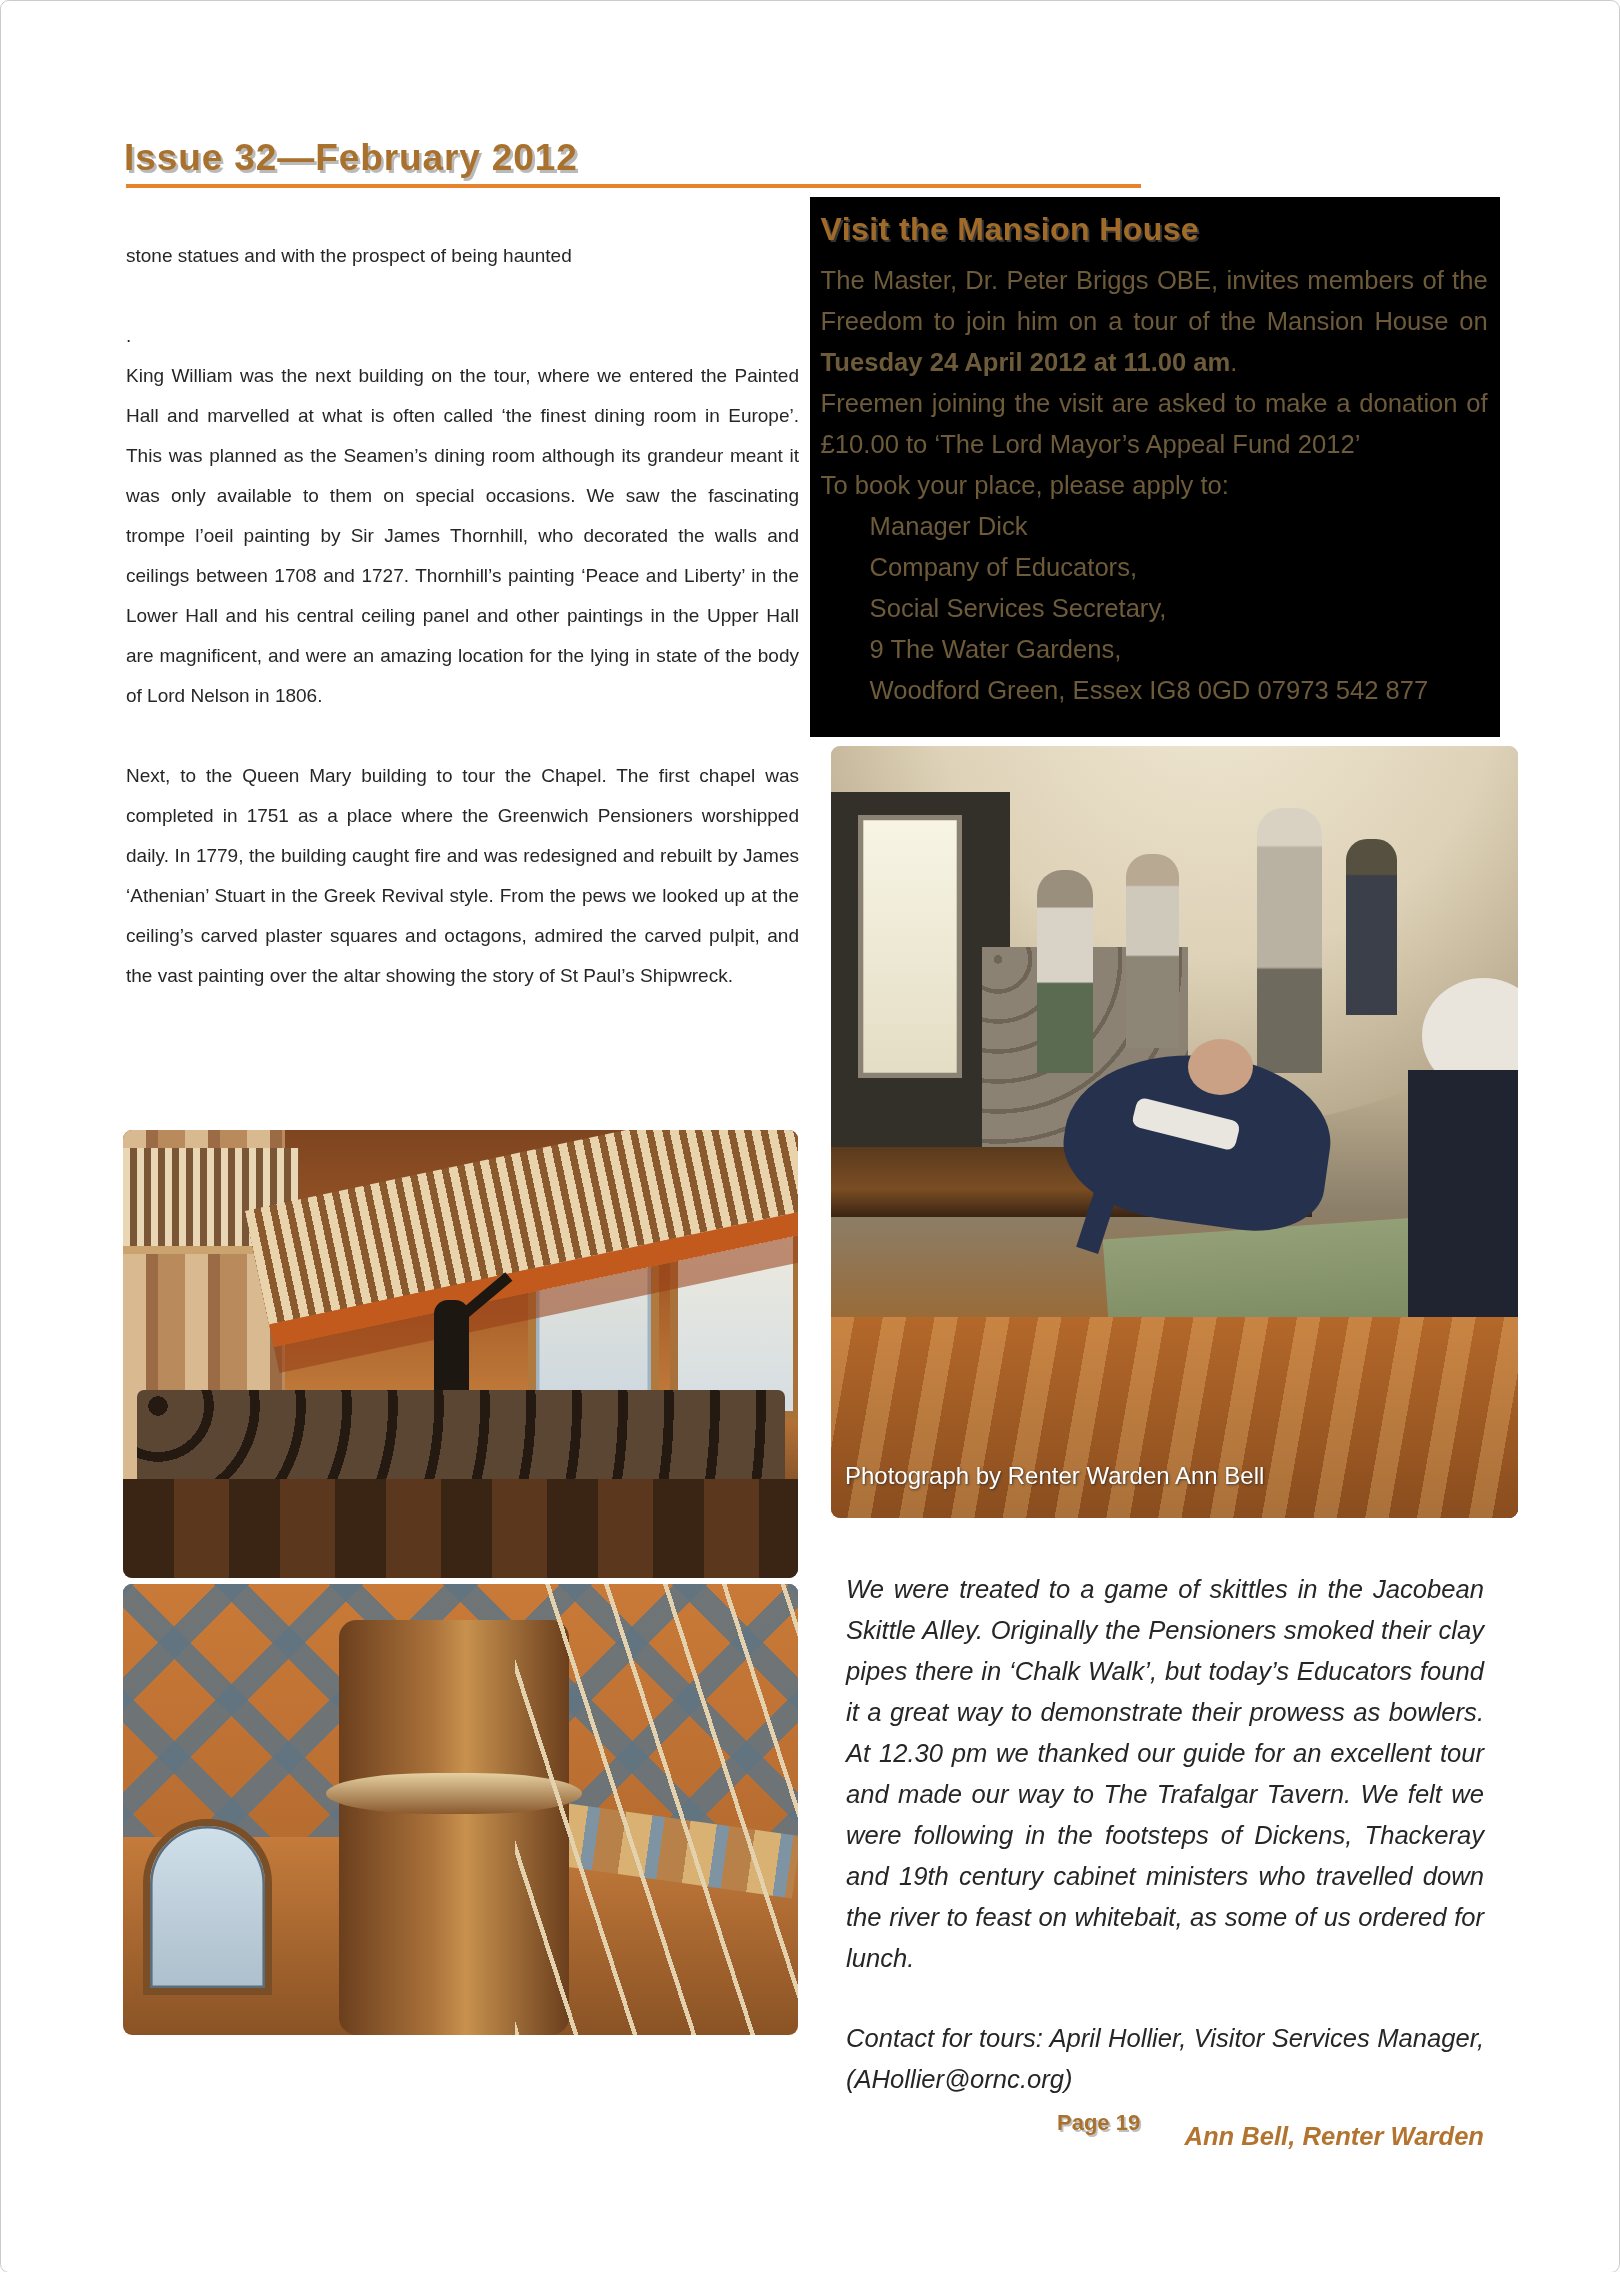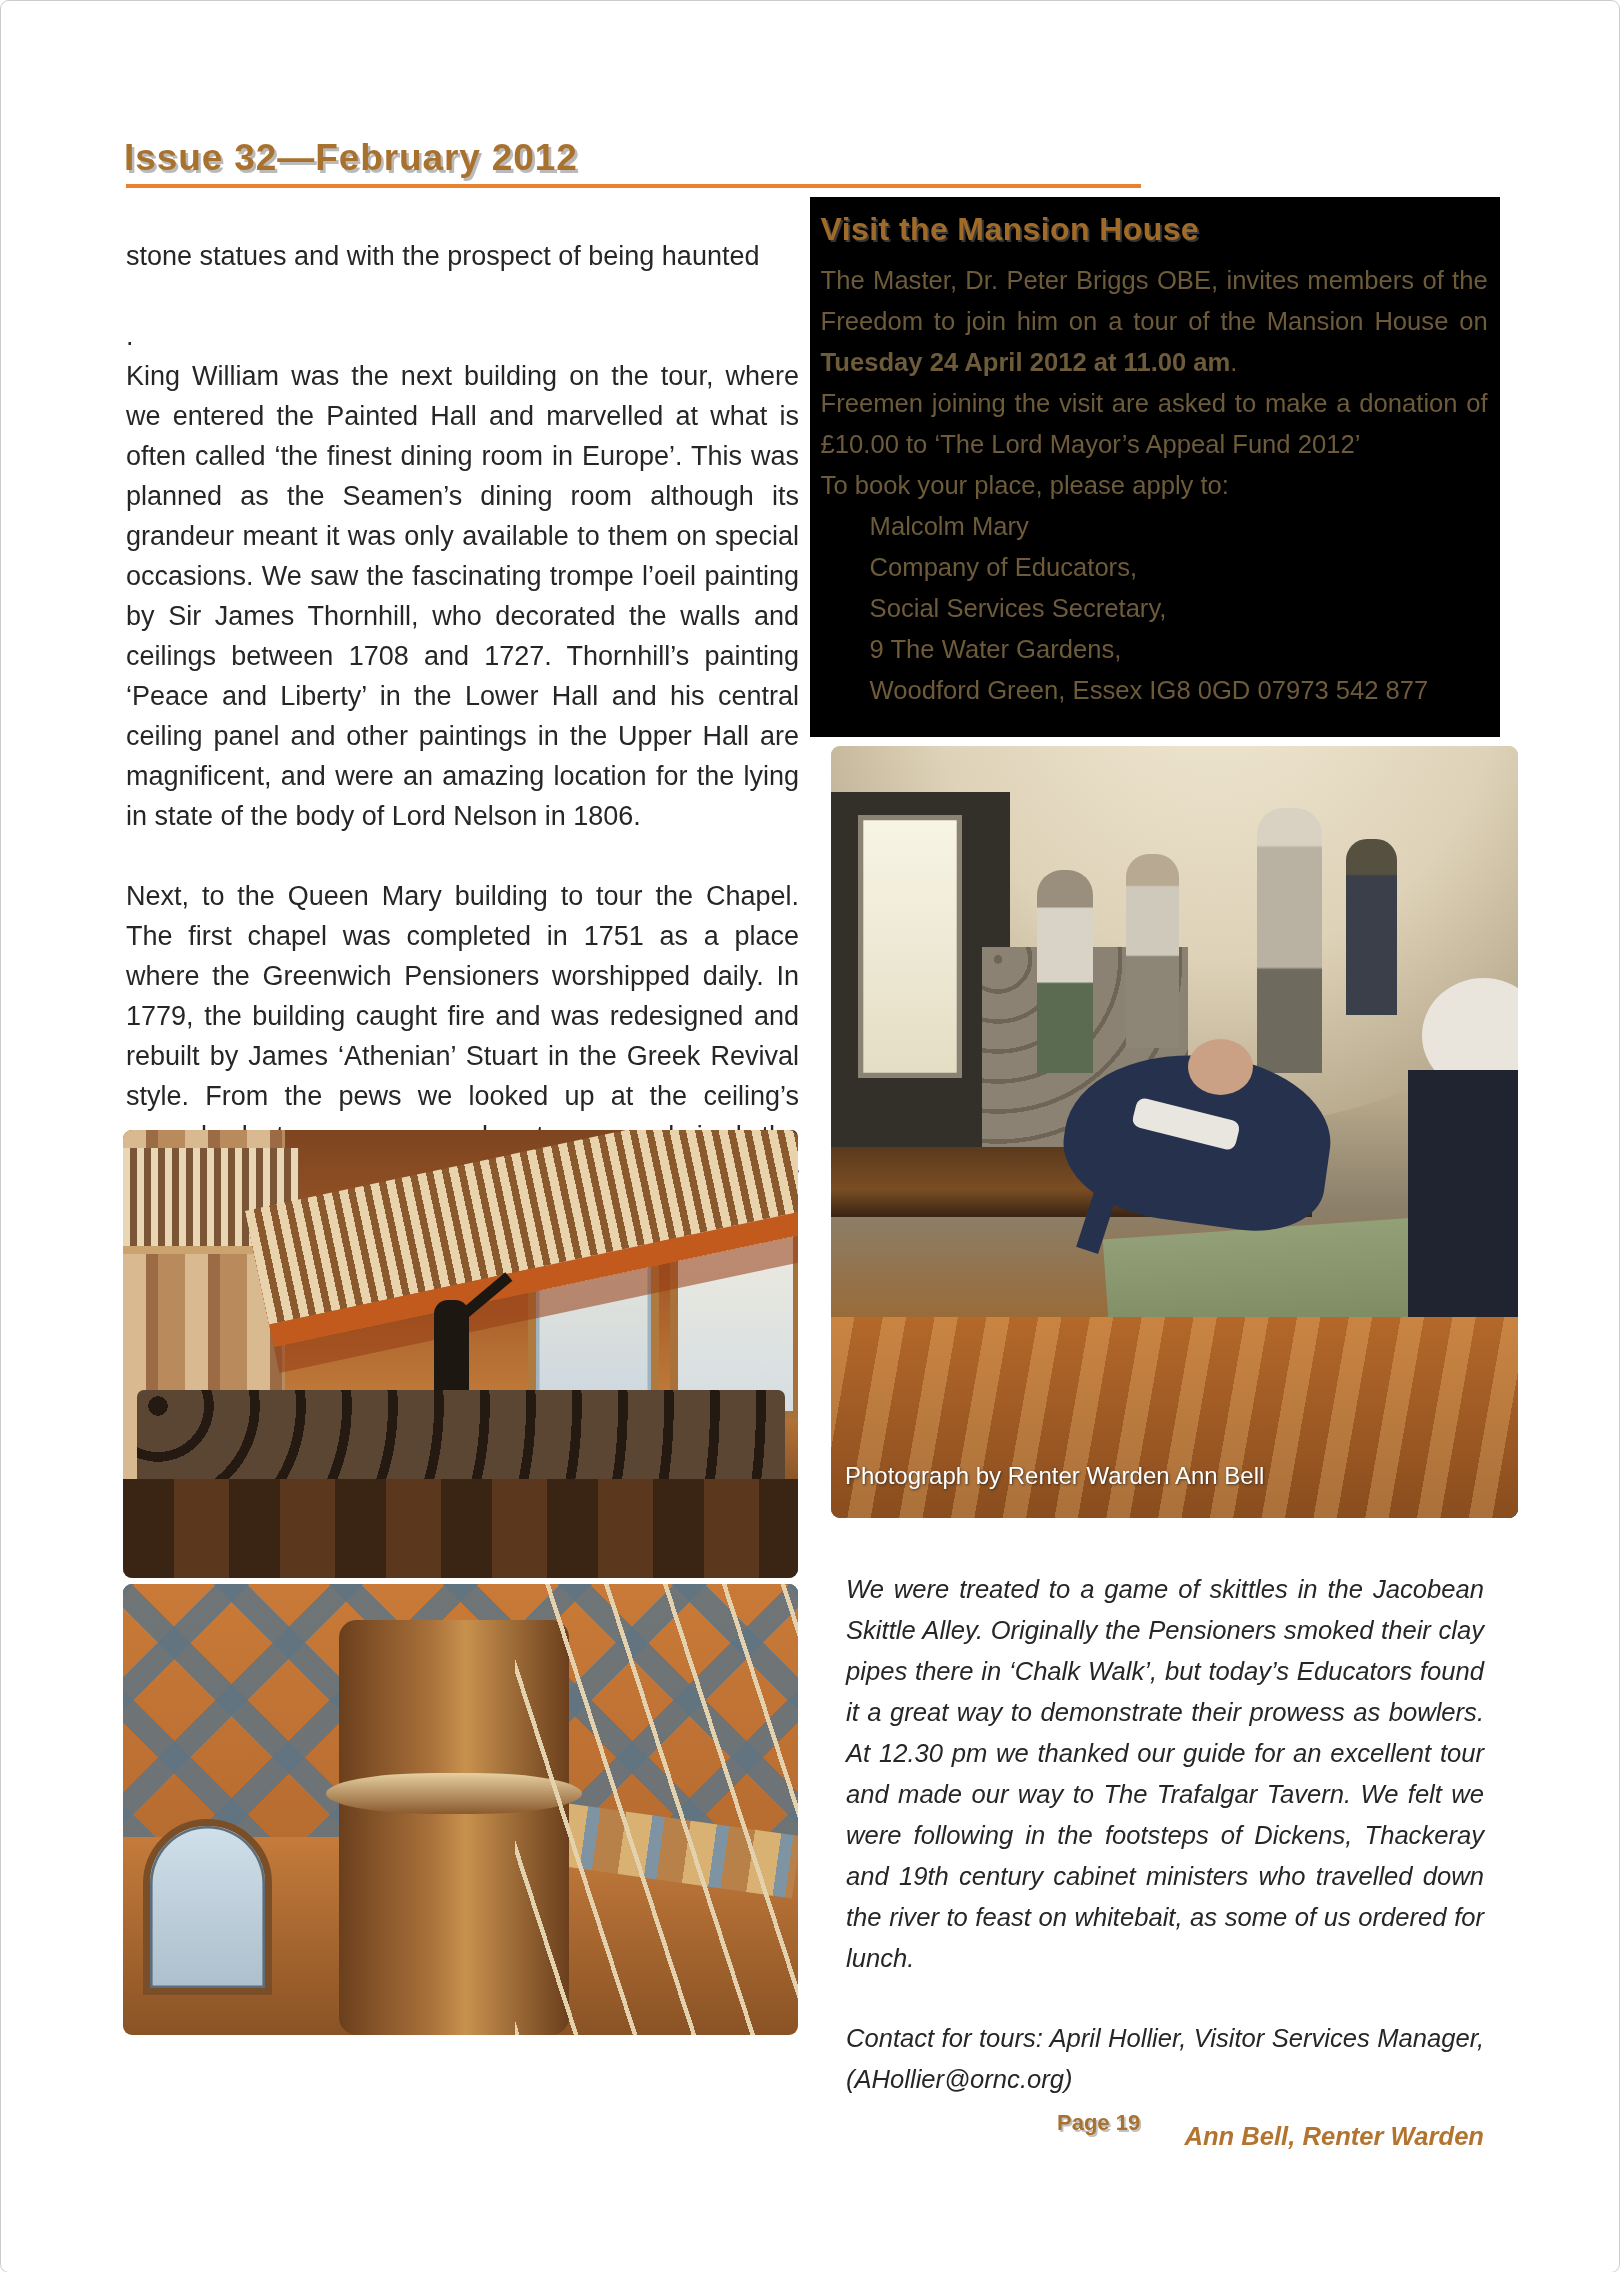--- a/index.html
+++ b/index.html
@@ -23,21 +23,21 @@
     white-space:nowrap;
     text-align:right;
   }
   .header-rule{
     position:absolute;left:125px;top:183px;width:1015px;height:3.5px;
     background:#e8822d;
   }
   
   .left-col{
     position:absolute;left:125px;top:235px;width:673px;
-    font-size:27px;line-height:40px;
+    font-size:19px;line-height:40px;
   }
   .left-col p{margin:0;text-align:justify;}
   .left-col p.gap{margin-bottom:40px;}
   .right-col{
     position:absolute;left:829px;top:1552px;width:670px;
     font-size:25.6px;line-height:41px;
   }
   .right-col p{margin:16px;text-align:justify;font-style:italic;}
   .tours-contact{font-style:italic;margin-top:39px !important;}
   .signature{
@@ -170,21 +170,21 @@
     <p class="gap">King William was the next building on the tour, where we entered the Painted Hall and marvelled at what is often called ‘the finest dining room in Europe’. This was planned as the Seamen’s dining room although its grandeur meant it was only available to them on special occasions. We saw the fascinating trompe l’oeil painting by Sir James Thornhill, who decorated the walls and ceilings between 1708 and 1727. Thornhill’s painting ‘Peace and Liberty’ in the Lower Hall and his central ceiling panel and other paintings in the Upper Hall are magnificent, and were an amazing location for the lying in state of the body of Lord Nelson in 1806.</p>
     <p>Next, to the Queen Mary building to tour the Chapel. The first chapel was completed in 1751 as a place where the Greenwich Pensioners worshipped daily. In 1779, the building caught fire and was redesigned and rebuilt by James ‘Athenian’ Stuart in the Greek Revival style. From the pews we looked up at the ceiling’s carved plaster squares and octagons, admired the carved pulpit, and the vast painting over the altar showing the story of St Paul’s Shipwreck.</p>
   </div>
 
   <div class="mansion-box">
     <p class="box-title">Visit the Mansion House</p>
     <div class="box-body">
       <p><span>The Master, Dr. Peter Briggs OBE, invites members of the Freedom to join him on a tour of the Mansion House on </span><strong>Tuesday 24 April 2012 at 11.00 am</strong><span>.</span></p>
       <p>Freemen joining the visit are asked to make a donation of £10.00  to ‘The Lord Mayor’s Appeal Fund 2012’</p>
       <p>To book your place, please apply to:</p>
-      <p class="indent">Malcolm Mary</p>
+      <p class="indent">Manager Dick</p>
       <p class="indent">Company of Educators,</p>
       <p class="indent">Social Services Secretary,</p>
       <p class="indent">9 The Water Gardens,</p>
       <p class="indent">Woodford Green, Essex  IG8 0GD  07973 542 877</p>
     </div>
   </div>
 
   <div class="photo photo-skittle">
     <div class="ps-vault"></div>
     <div class="ps-darkwall"></div>

